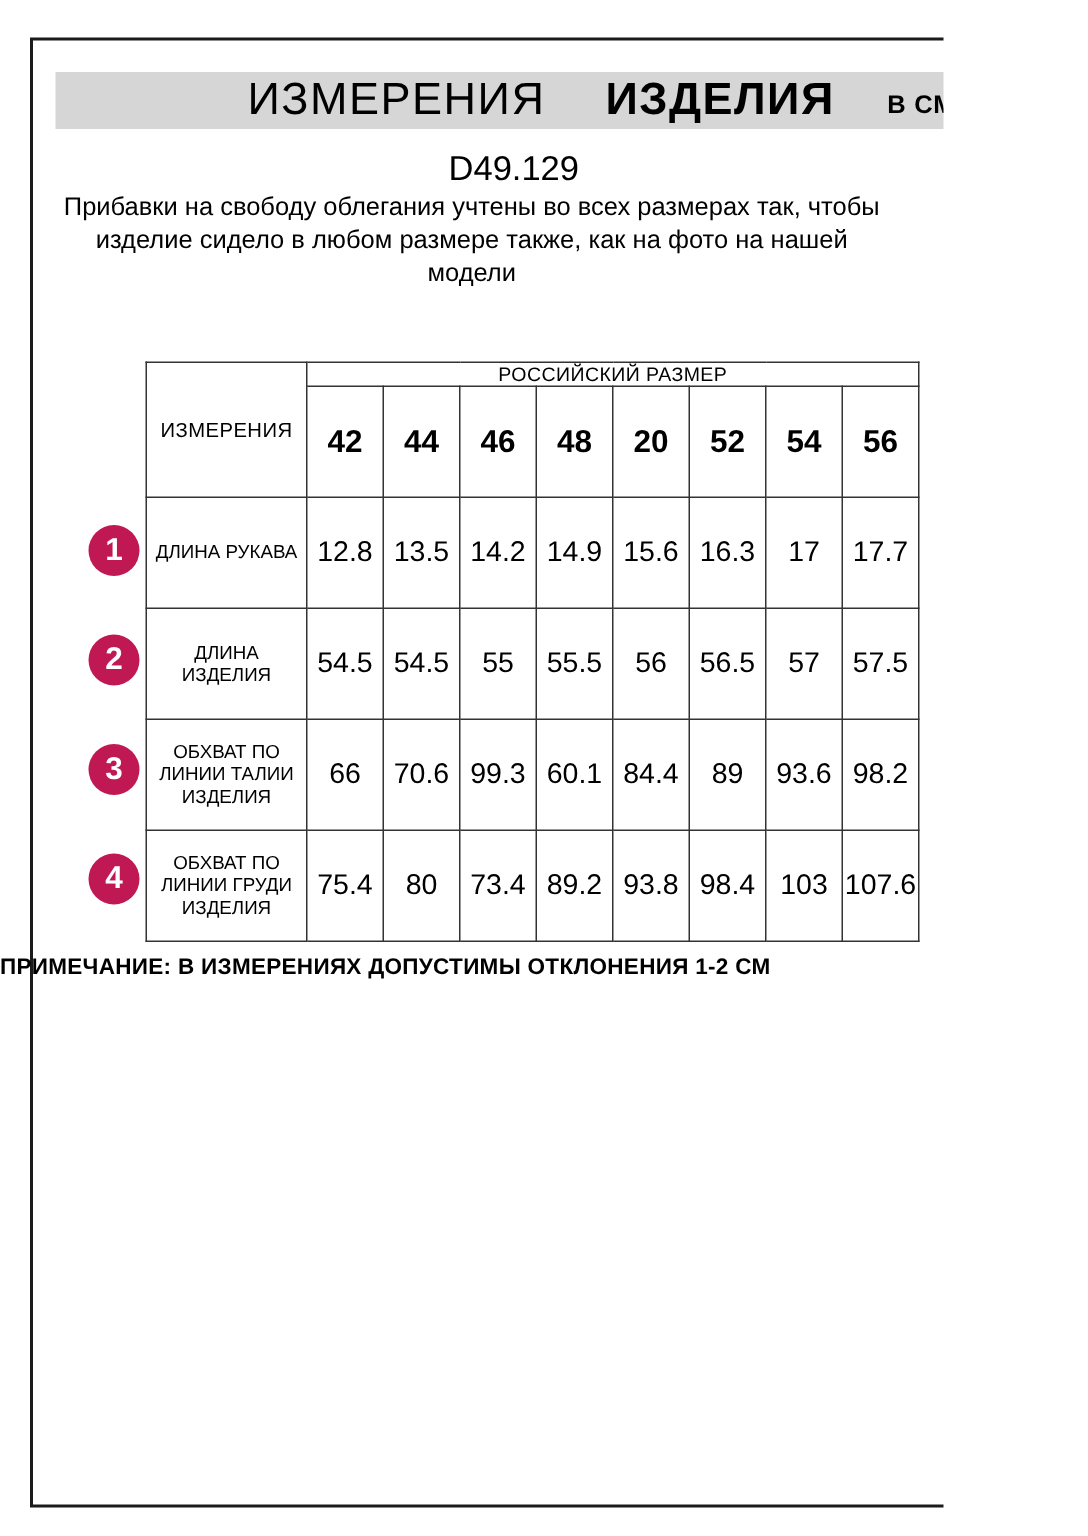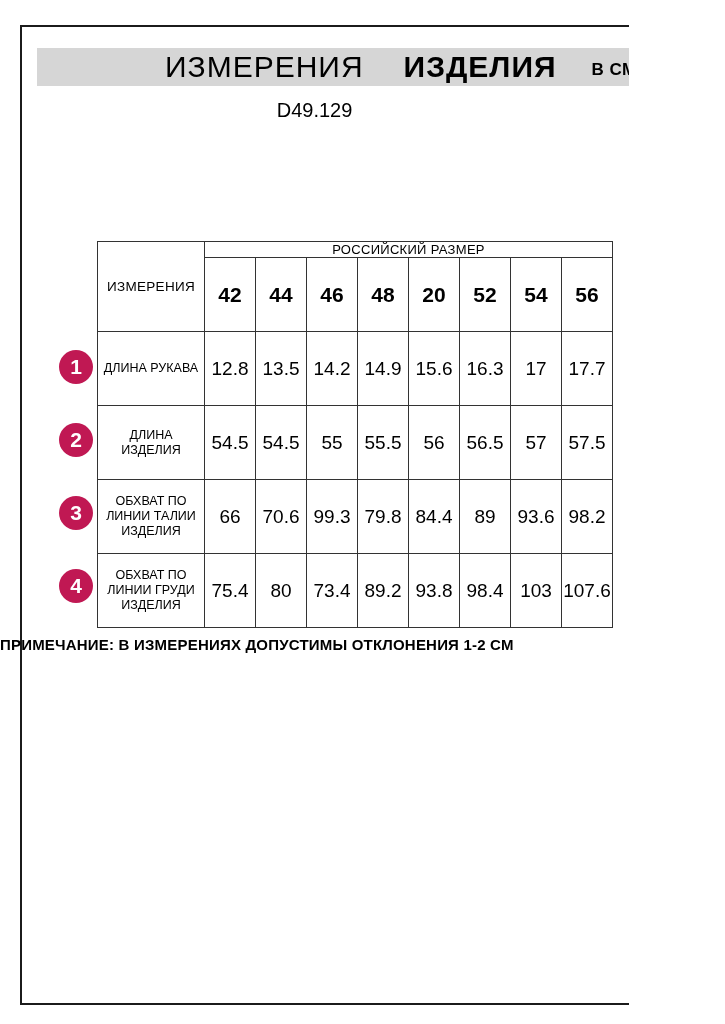--- a/index.html
+++ b/index.html
@@ -19,21 +19,21 @@
     background:var(--bar, #d6d6d6);
     display:flex; align-items:center; justify-content:flex-start;
     padding-left:128px; box-sizing:border-box;
   }
   .title-word1 { font-size:30px; font-weight:400; letter-spacing:1px; }
   .title-word2 { font-size:30px; font-weight:700; letter-spacing:1px; margin-left:40px; }
   .title-unit  { font-size:17px; font-weight:700; margin-left:35px; position:relative; top:3px; letter-spacing:0.5px; }
 
   .model-code {
     position:absolute; top:99px; left:0; width:100%;
-    text-align:center; font-size:20px; font-weight:400;
+    text-align:center; font-size:23px; font-weight:400;padding-left:28px;
   }
   .description {
     position:absolute; top:127px; left:0; width:100%;
     text-align:center; font-size:17px; line-height:22px; white-space:pre-line;
   }
 
   table.size-table {
     position:absolute; left:97px; top:241px;
     border-collapse:collapse; table-layout:fixed;
   }
@@ -72,20 +72,23 @@
   <div class="frame"></div>
 
   <div class="title-bar">
     <span class="title-word1">ИЗМЕРЕНИЯ</span>
     <span class="title-word2">ИЗДЕЛИЯ</span>
     <span class="title-unit">В СМ</span>
   </div>
 
   <div class="model-code">D49.129</div>
 
+  <div class="description">Прибавки на свободу облегания учтены во всех размерах так, чтобы
+изделие сидело в любом размере также, как на фото на нашей
+модели</div>
 
   <table class="size-table">
     <colgroup>
       <col class="c0">
       <col class="cs">
         <col class="cs">
         <col class="cs">
         <col class="cs">
       <col class="cs">
         <col class="cs">
@@ -133,21 +136,21 @@
         <td class="value">57.5</td>
       </tr>
 
       <tr>
         <td class="label">ОБХВАТ ПО
 ЛИНИИ ТАЛИИ
 ИЗДЕЛИЯ</td>
         <td class="value">66</td>
         <td class="value">70.6</td>
         <td class="value">99.3</td>
-        <td class="value">79.8</td>
+        <td class="value">60.1</td>
         <td class="value">84.4</td>
         <td class="value">89</td>
         <td class="value">93.6</td>
         <td class="value">98.2</td>
       </tr>
 
       <tr>
         <td class="label">ОБХВАТ ПО
 ЛИНИИ ГРУДИ
 ИЗДЕЛИЯ</td>

